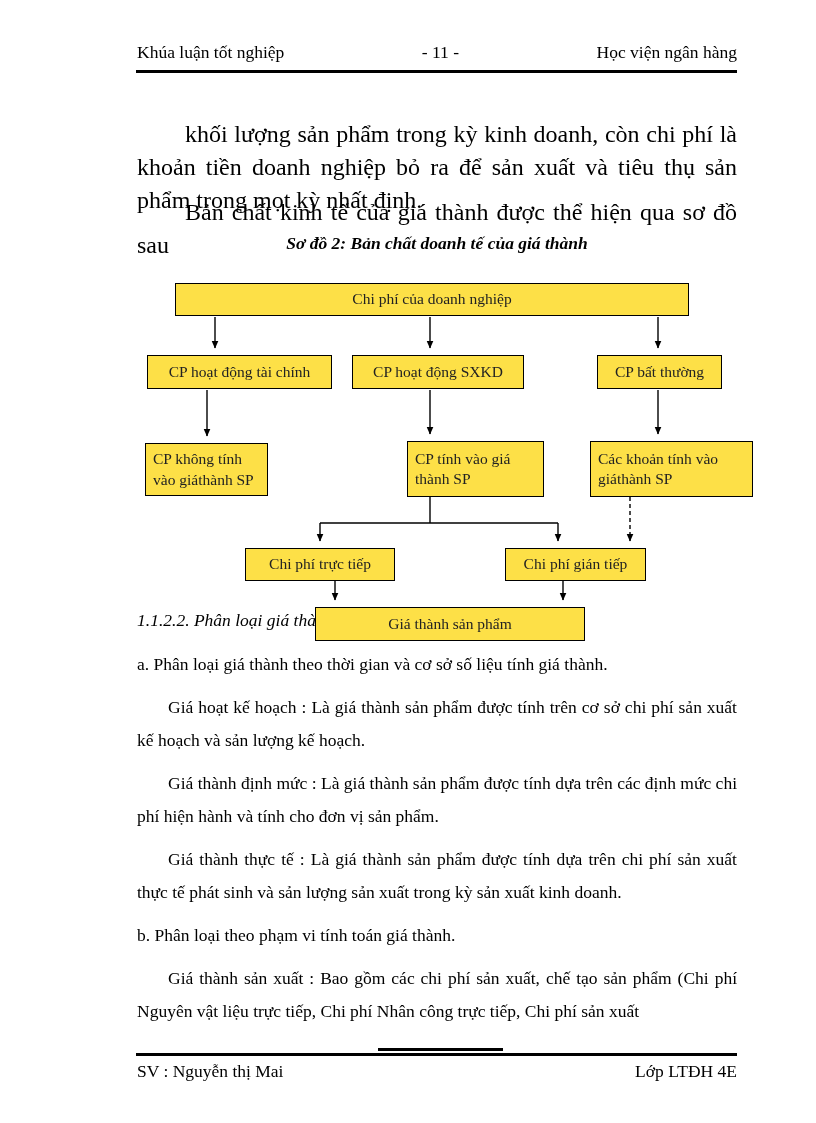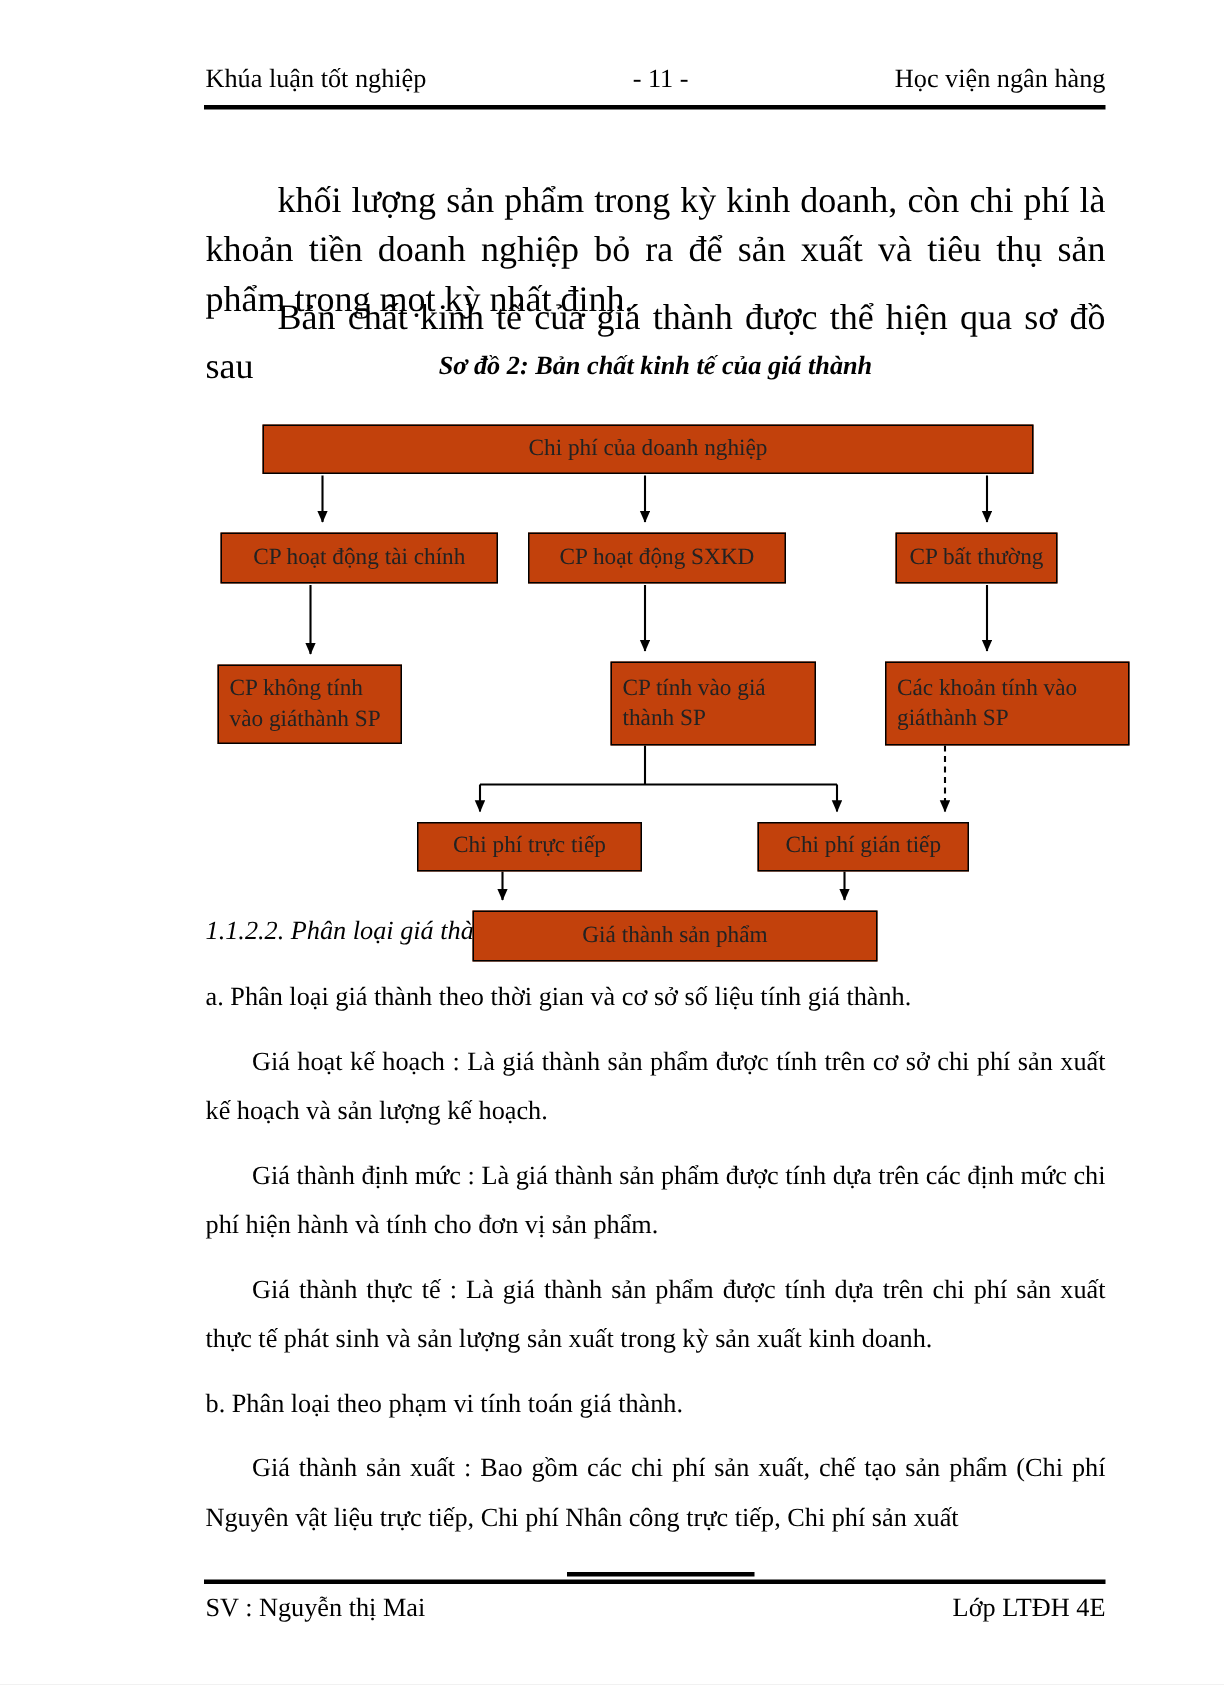--- a/index.html
+++ b/index.html
@@ -37,21 +37,21 @@
     text-align: center; font-weight: bold; font-style: italic;
     font-size: 17.5px;
   }
   
   .connectors {
     position: absolute; left: 0; top: 0; width: 816px; height: 1123px;
     z-index: 1; pointer-events: none;
   }
   .dbox {
     position: absolute; z-index: 3;
-    border: 1.4px solid #000; background: #c2410c;
+    border: 1.4px solid #000; background: #fde047;
     font-size: 15.5px; color: #222; line-height: 1.3;
     display: flex; align-items: center; justify-content: center;
     text-align: center; box-sizing: border-box;
   }
   .dbox-left {
     justify-content: flex-start; text-align: left; padding: 2px 7px;
   }
   .section-heading {
     position: absolute; left: 137px; top: 610px; z-index: 2;
     font-size: 17.5px; font-style: italic; white-space: nowrap;
@@ -88,21 +88,21 @@
   <div class="header">
     <span>Khúa luận tốt nghiệp</span>
     <span>- 11 -</span>
     <span>Học viện ngân hàng</span>
   </div>
   <div class="header-rule"></div>
 
   <p class="para indent48" style="top:118px">khối lượng sản phẩm trong kỳ kinh doanh, còn chi phí là khoản tiền doanh nghiệp bỏ ra để sản xuất và tiêu thụ sản phẩm trong mọt kỳ nhất định.</p>
   <p class="para indent48 justify-last" style="top:196px">Bản chất kinh tế của giá thành được thể hiện qua sơ đồ sau</p>
 
-  <div class="diagram-title">Sơ đồ 2: Bản chất kinh tế của giá thành</div>
+  <div class="diagram-title">Sơ đồ 2: Bản chất doanh tế của giá thành</div>
 
   <svg class="connectors" viewBox="0 0 816 1123" xmlns="http://www.w3.org/2000/svg">
     <defs>
       <marker id="arrow" markerWidth="9" markerHeight="8" refX="7.5" refY="3.5" orient="auto" markerUnits="userSpaceOnUse">
         <path d="M0,0 L8,3.5 L0,7 z" fill="#000"></path>
       </marker>
     </defs>
     <g stroke="#000" stroke-width="1.4" fill="none">
       <line x1="215" y1="317" x2="215" y2="348" marker-end="url(#arrow)"></line>
       <line x1="430" y1="317" x2="430" y2="348" marker-end="url(#arrow)"></line>
@@ -116,25 +116,25 @@
       <line x1="558" y1="523" x2="558" y2="541" marker-end="url(#arrow)"></line>
       <line x1="630" y1="497" x2="630" y2="541" stroke-dasharray="4,3" marker-end="url(#arrow)"></line>
       <line x1="335" y1="581" x2="335" y2="600" marker-end="url(#arrow)"></line>
       <line x1="563" y1="581" x2="563" y2="600" marker-end="url(#arrow)"></line>
     </g>
   </svg>
 
   <div class="dbox" style="left:175px; top:283px; width:514px; height:33px;">Chi phí của doanh nghiệp</div>
   <div class="dbox" style="left:137px; top:355px; width:185px; height:34px;margin-left:10px;">CP hoạt động tài chính</div>
   <div class="dbox" style="left:352px; top:355px; width:172px; height:34px;">CP hoạt động SXKD</div>
-  <div class="dbox" style="left:597px; top:355px; width:108px; height:34px;">CP bất thường</div>
+  <div class="dbox" style="left:597px; top:355px; width:125px; height:34px;">CP bất thường</div>
   <div class="dbox dbox-left" style="left:145px; top:443px; width:123px; height:53px;">CP không tính vào giáthành SP</div>
   <div class="dbox dbox-left" style="left:363px; top:441px; width:137px; height:56px;margin-left:44px;">CP tính vào giá thành SP</div>
   <div class="dbox dbox-left" style="left:590px; top:441px; width:163px; height:56px;">Các khoản tính vào giáthành SP</div>
-  <div class="dbox" style="left:245px; top:548px; width:150px; height:33px;margin-left:33px;">Chi phí trực tiếp</div>
+  <div class="dbox" style="left:245px; top:548px; width:150px; height:33px;">Chi phí trực tiếp</div>
   <div class="dbox" style="left:505px; top:548px; width:141px; height:33px;">Chi phí gián tiếp</div>
   <div class="dbox" style="left:315px; top:607px; width:270px; height:34px;">Giá thành sản phẩm</div>
 
   <div class="section-heading">1.1.2.2. Phân loại giá thành</div>
 
   <div class="bodytext">
     <p>a. Phân loại giá thành theo thời gian và cơ sở số liệu tính giá thành.</p>
     <p class="indent">Giá hoạt kế hoạch : Là giá thành sản phẩm được tính trên cơ sở chi phí sản xuất kế hoạch và sản lượng kế hoạch.</p>
     <p class="indent">Giá thành định mức : Là giá thành sản phẩm được tính dựa trên các định mức chi phí hiện hành và tính cho đơn vị sản phẩm.</p>
     <p class="indent">Giá thành thực tế : Là giá thành sản phẩm được tính dựa trên chi phí sản xuất thực tế phát sinh và sản lượng sản xuất trong kỳ sản xuất kinh doanh.</p>

